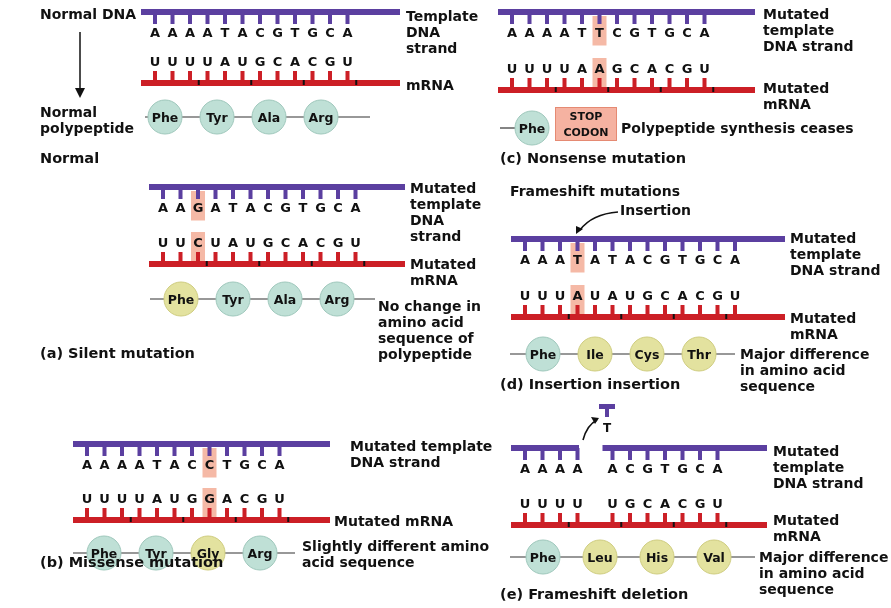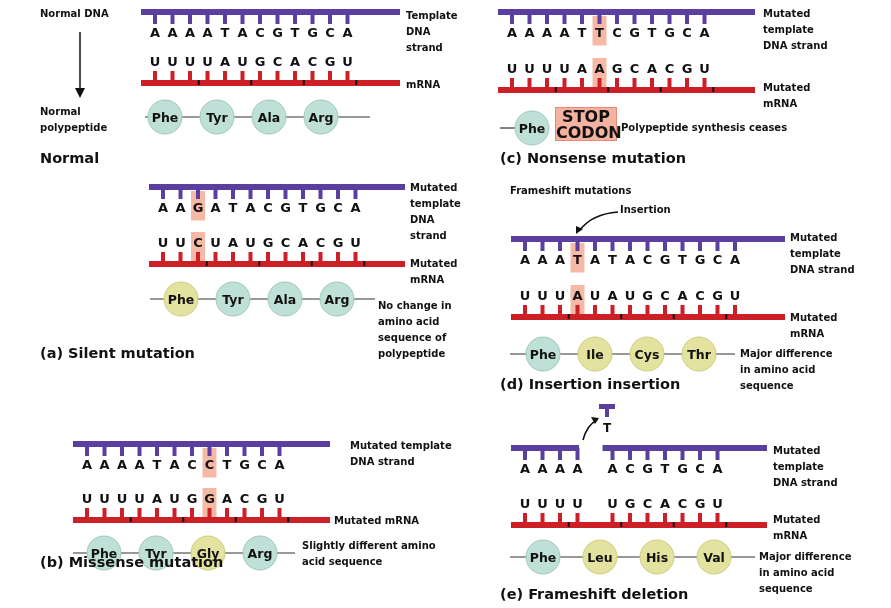--- a/index.html
+++ b/index.html
@@ -1,18 +1,18 @@
 <!DOCTYPE html>
 <html><head>
 <meta charset="utf-8">
 <style>
   html,body{margin:0;padding:0;background:#fff;}
   body{width:891px;height:608px;position:relative;overflow:hidden;font-family:"DejaVu Sans",sans-serif;color:#111;}
   svg{position:absolute;left:0;top:0;}
-  .lbl{position:absolute;font-family:"DejaVu Sans",sans-serif;font-weight:bold;font-size:10px;line-height:16px;color:#111;white-space:pre-line;}
+  .lbl{position:absolute;font-family:"DejaVu Sans",sans-serif;font-weight:bold;font-size:14px;line-height:16px;color:#111;white-space:pre-line;}
   .title{font-size:14.5px;}
 </style>
 </head>
 <body>
 
 <svg id="diagram" width="891" height="608" viewBox="0 0 891 608">
     <rect x="141" y="9" width="259" height="6" fill="#5b3fa0"></rect>
     <rect x="141" y="80" width="259" height="6" fill="#cc1f26"></rect>
     <rect x="197.75" y="80" width="2" height="5" fill="#111"></rect>
     <rect x="250.25" y="80" width="2" height="5" fill="#111"></rect>
@@ -430,21 +430,21 @@
 <div class="lbl" style="left:334px;top:513px;">Mutated mRNA</div>
 <div class="lbl" style="left:302px;top:538px;">Slightly different amino
 acid sequence</div>
 <div class="lbl title" style="left:40px;top:554px;">(b) Missense mutation</div>
 
 <div class="lbl" style="left:763px;top:6px;">Mutated
 template
 DNA strand</div>
 <div class="lbl" style="left:763px;top:80px;">Mutated
 mRNA</div>
-<div class="lbl" style="left:555px;top:107px;width:62px;height:34px;background:#f5b2a1;border:1px solid #e58a73;text-align:center;font-size:16px;line-height:16px;box-sizing:border-box;padding-top:1px;">STOP
+<div class="lbl" style="left:555px;top:107px;width:62px;height:34px;background:#f5b2a1;border:1px solid #e58a73;text-align:center;font-size:11px;line-height:16px;box-sizing:border-box;padding-top:1px;">STOP
 CODON</div>
 <div class="lbl" style="left:621px;top:120px;">Polypeptide synthesis ceases</div>
 <div class="lbl title" style="left:500px;top:150px;">(c) Nonsense mutation</div>
 
 <div class="lbl" style="left:510px;top:183px;">Frameshift mutations</div>
 <div class="lbl" style="left:620px;top:202px;">Insertion</div>
 <div class="lbl" style="left:790px;top:230px;">Mutated
 template
 DNA strand</div>
 <div class="lbl" style="left:790px;top:310px;">Mutated

